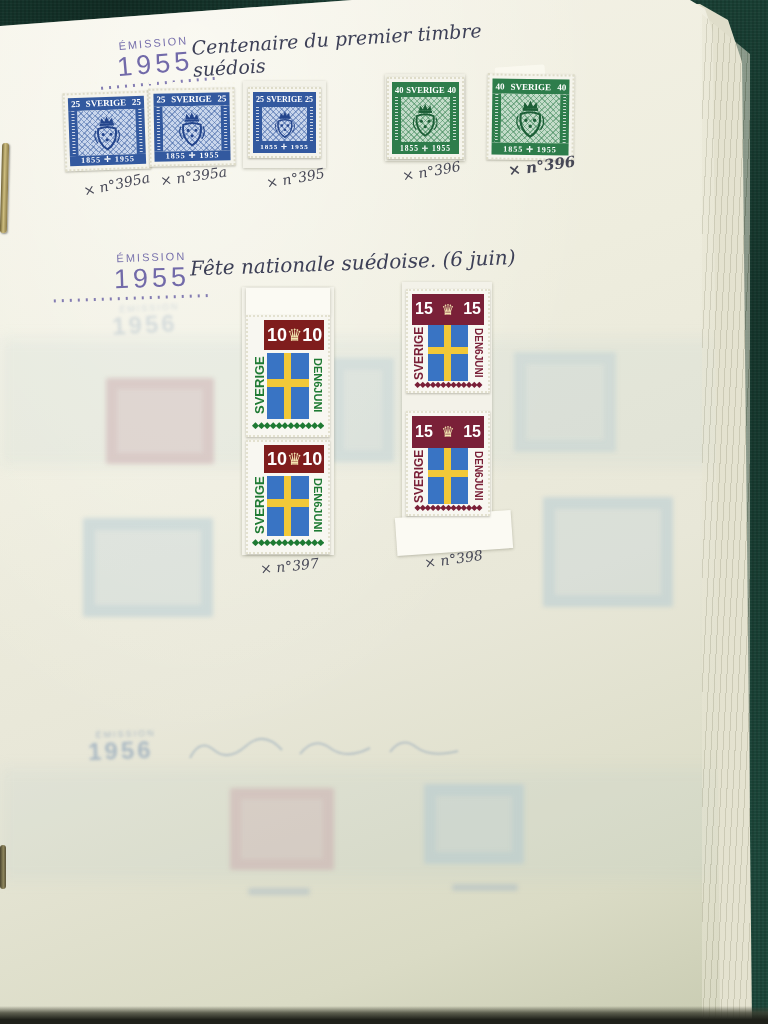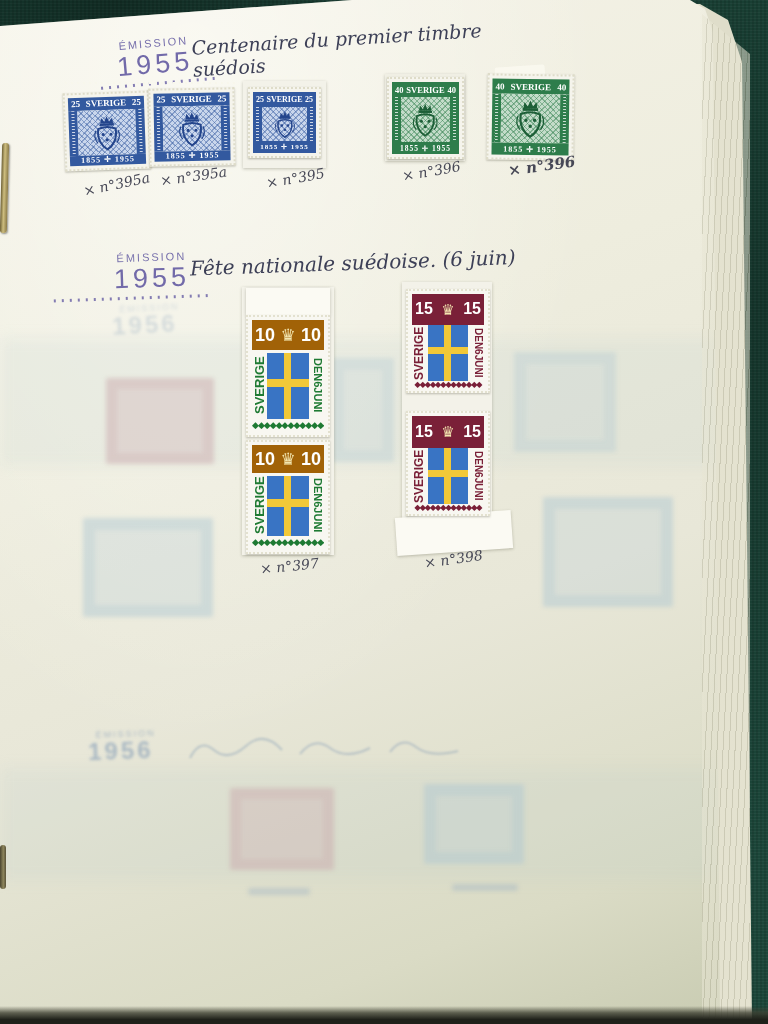--- a/index.html
+++ b/index.html
@@ -92,21 +92,21 @@
   .fcrown{color:#f3e6b0;line-height:1;}
   .fbody{flex:1;position:relative;display:flex;align-items:center;justify-content:center;}
   .fflag{background:#3974c4;
     background-image:linear-gradient(to right,transparent 0 41%,#f2c838 41% 58%,transparent 58%),
                      linear-gradient(to bottom,transparent 0 39%,#f2c838 39% 51%,transparent 51%);}
   .fside{position:absolute;top:0;bottom:0;display:flex;align-items:center;justify-content:center;
     font-weight:bold;font-family:"Liberation Sans",sans-serif;}
   .fleft{left:0;writing-mode:vertical-rl;transform:rotate(180deg);}
   .fright{right:0;writing-mode:vertical-rl;}
   .fdiamonds{text-align:center;letter-spacing:-1px;line-height:1;overflow:hidden;white-space:nowrap;}
-  .fgreen .fband{background:#a16207;height:30px;}
+  .fgreen .fband{background:#7f1d1d;height:30px;margin-left:12px;}
   .fgreen .fval{font-size:18px;}
   .fgreen .fcrown{font-size:17px;}
   .fgreen .fside,.fgreen .fdiamonds{color:#1e7a33;}
   .fgreen .fleft{font-size:13px;}
   .fgreen .fright{font-size:11px;}
   .fgreen .fdiamonds{font-size:9px;height:11px;}
   .fred .fband{background:#7a2038;height:44px;}
   .fred .fval{font-size:16px;}
   .fred .fcrown{font-size:15px;}
   .fred .fside,.fred .fdiamonds{color:#7a2038;}

